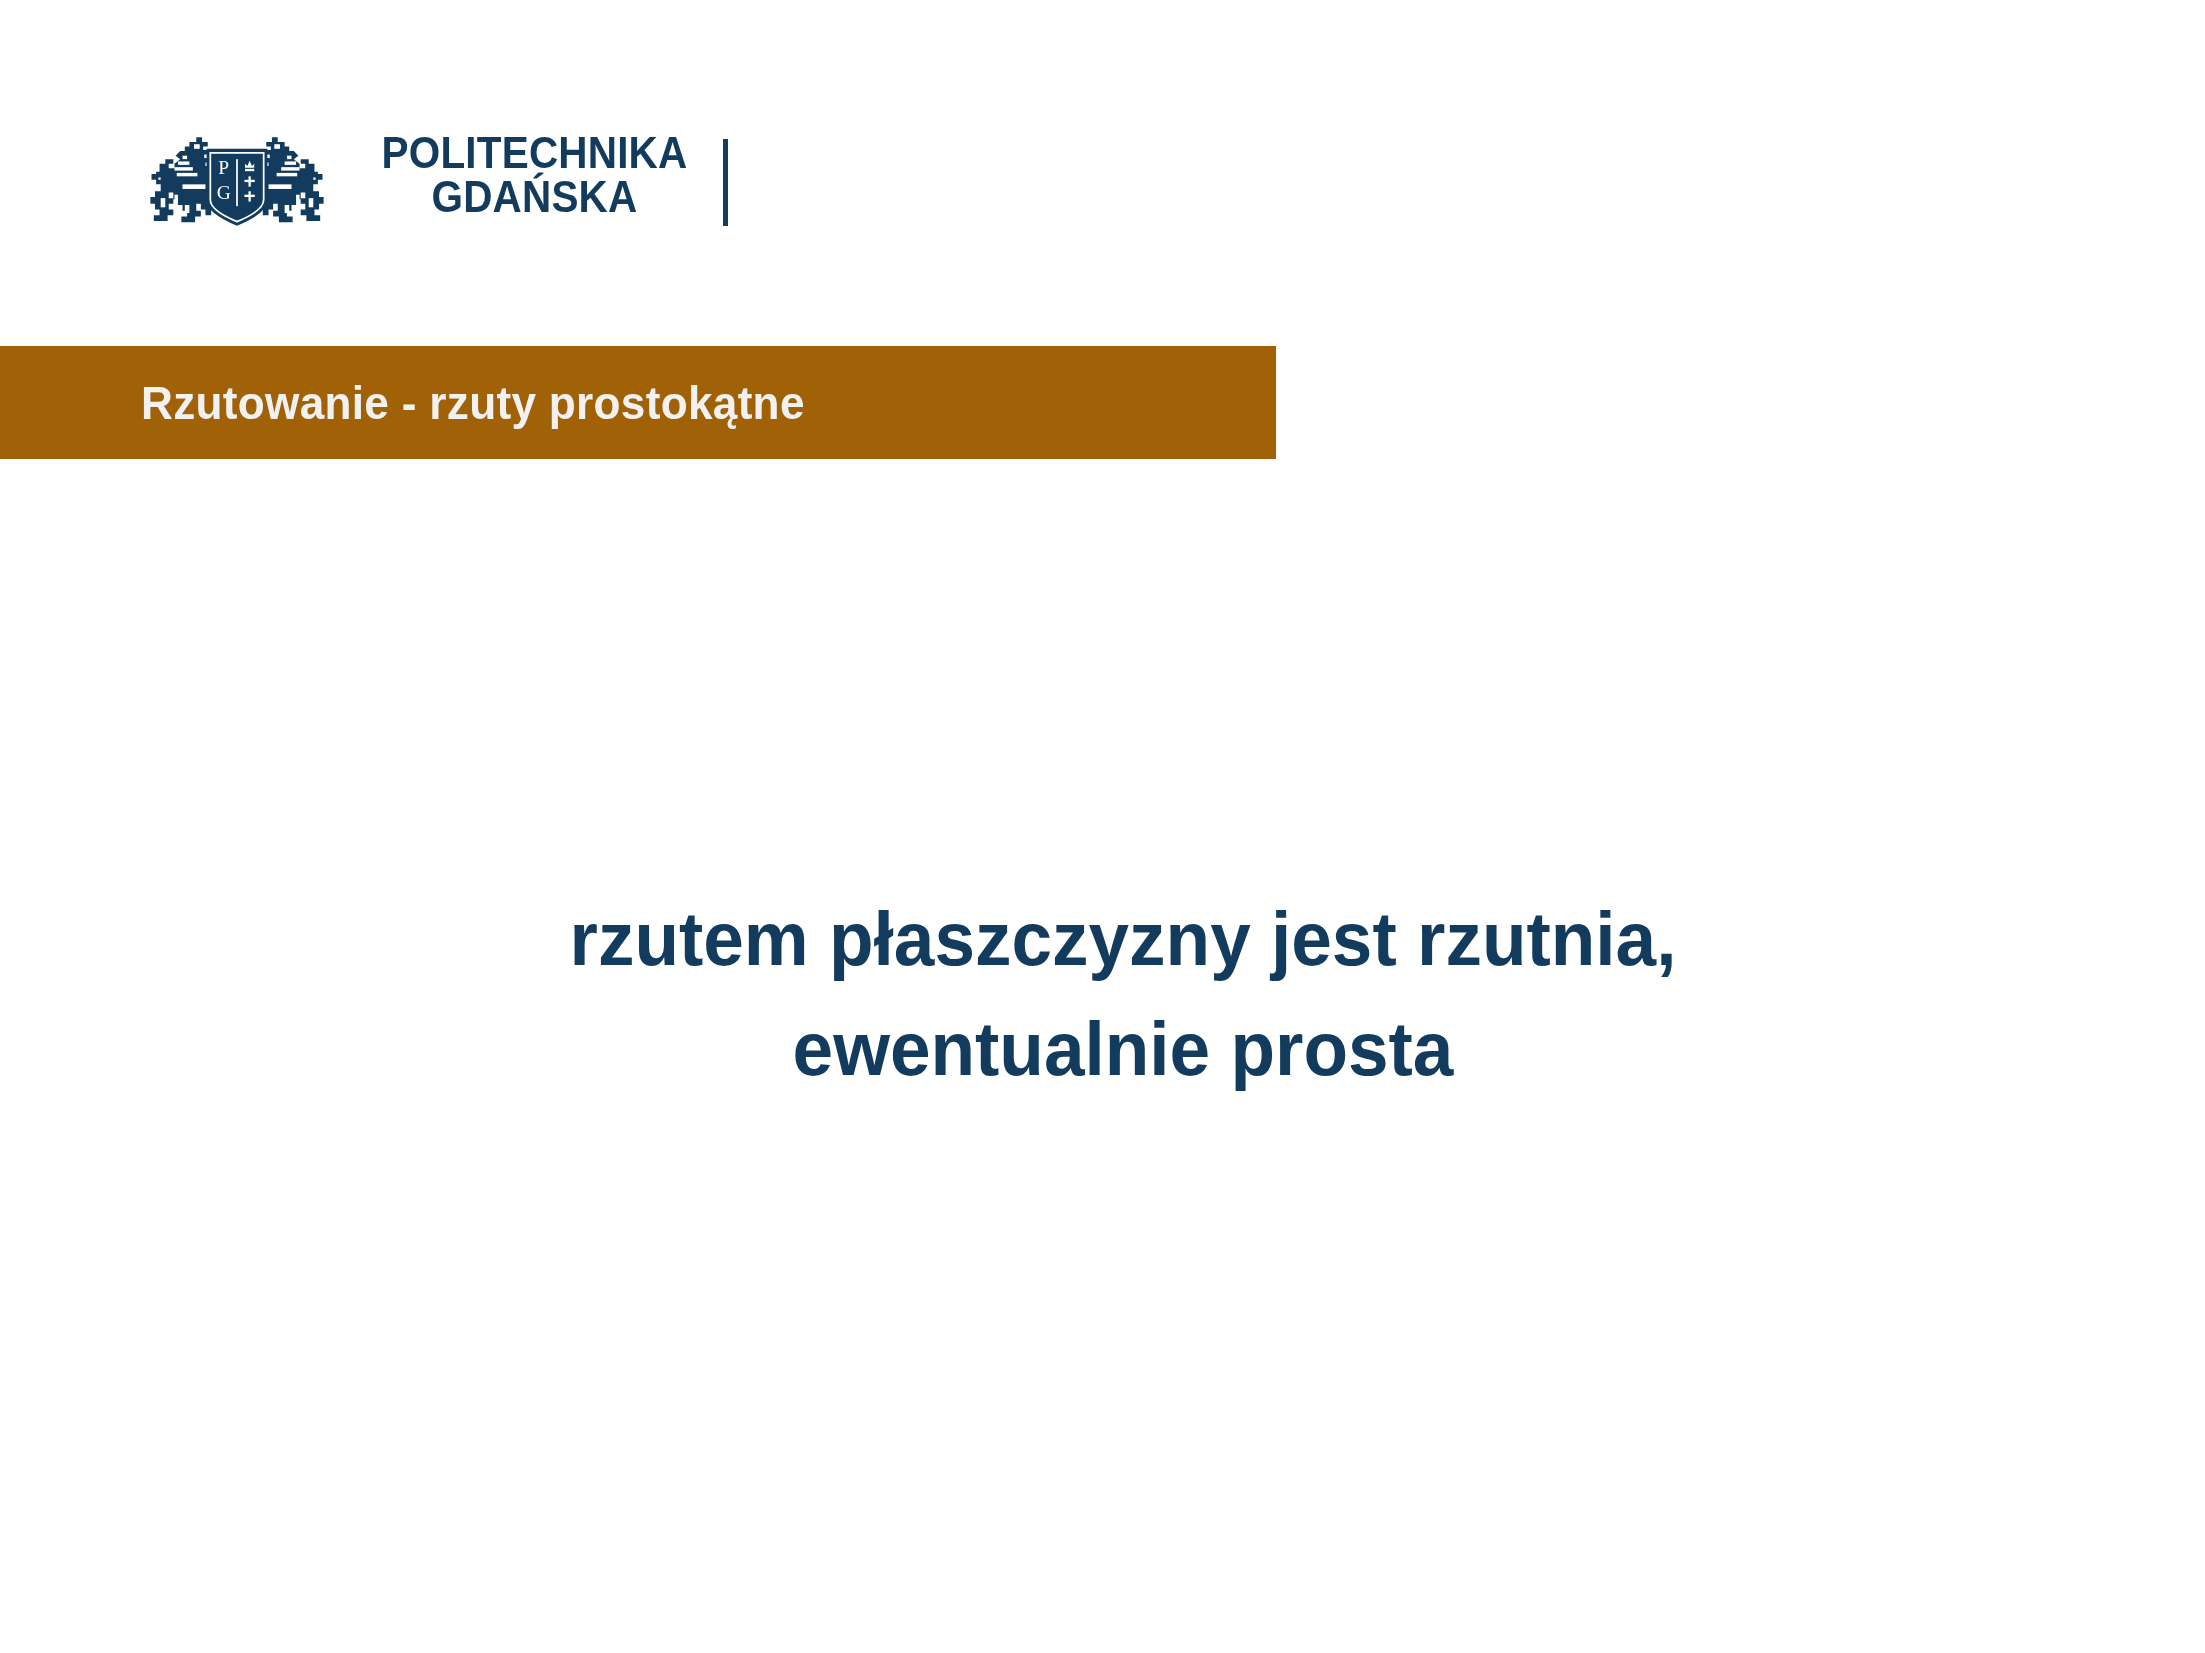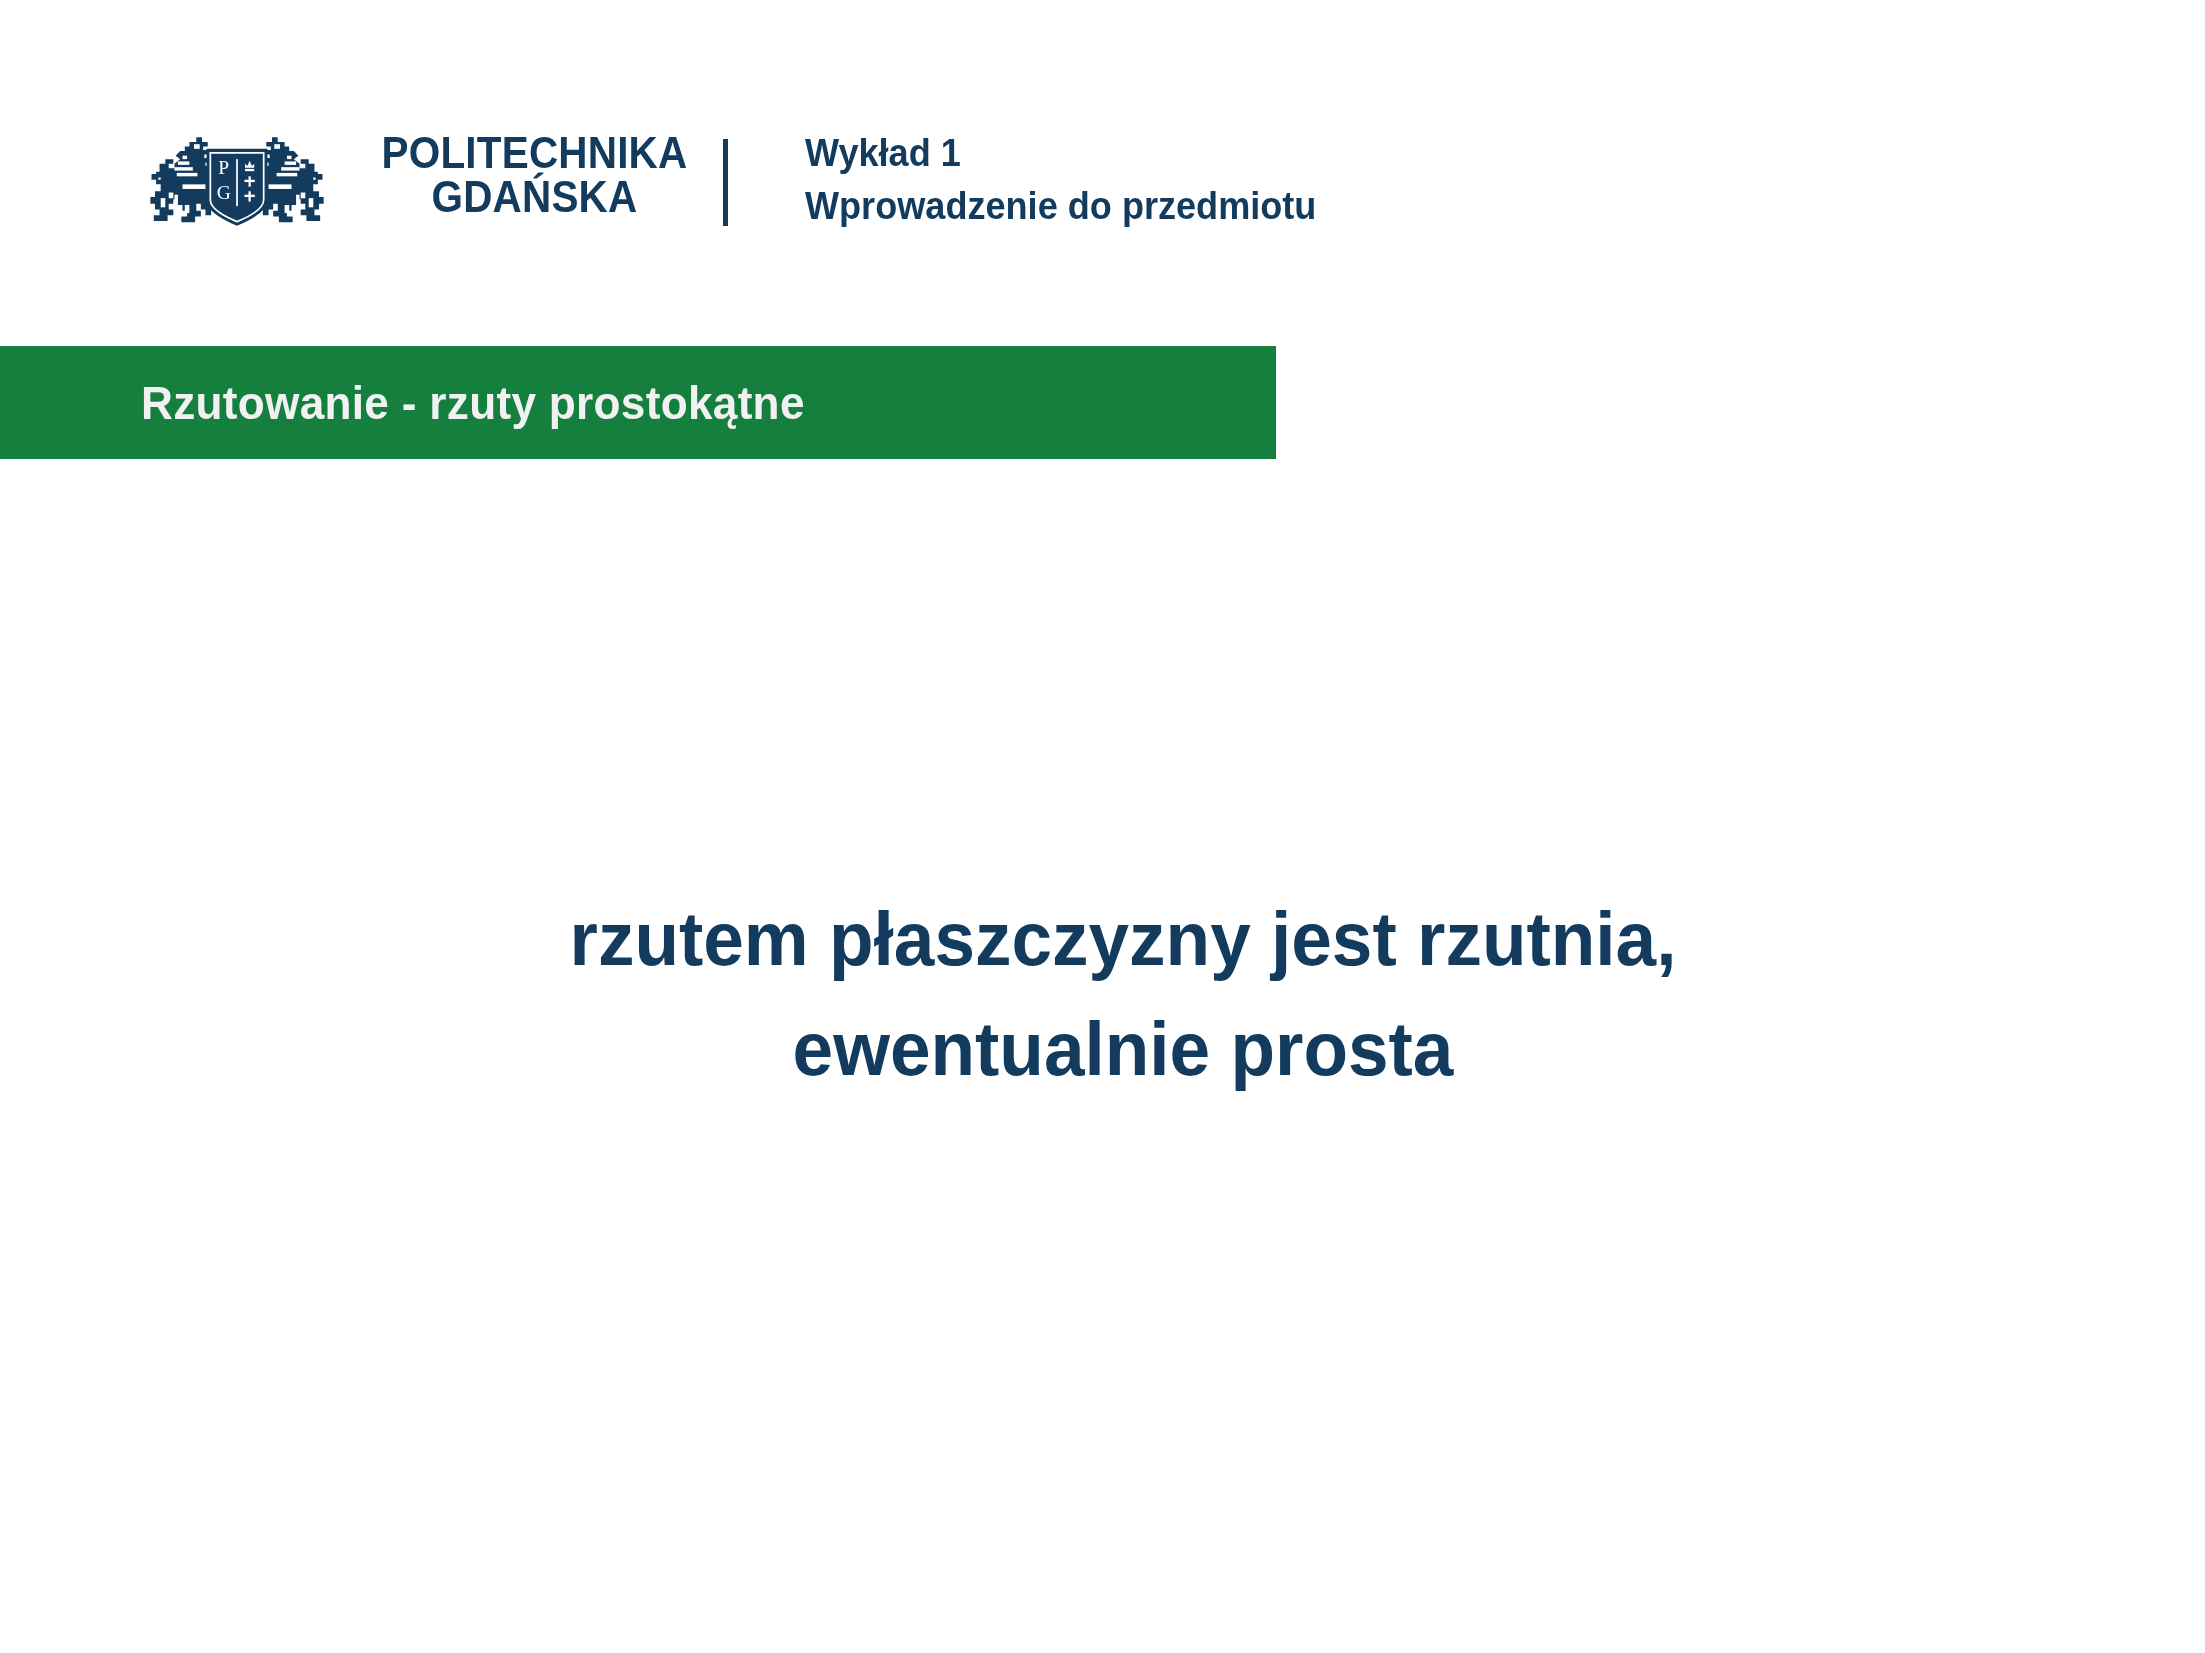--- a/index.html
+++ b/index.html
@@ -85,21 +85,21 @@
     transform-origin: left center;
   }
 
   
   #title-band {
     position: absolute;
     left: 0;
     top: 346px;
     width: 1276px;
     height: 113px;
-    background: #15803d;
+    background: #a16207;
   }
   #title-band-label {
     position: absolute;
     left: 141px;
     top: 0;
     height: 113px;
     display: flex;
     align-items: center;
     color: #F1F1F1;
     font-family: "Liberation Sans Narrow", "Liberation Sans", sans-serif;
@@ -218,24 +218,20 @@
     </svg>
   </div>
 
   <div id="brand-wordmark">
     <span class="wm-line">POLITECHNIKA</span>
     <span class="wm-line">GDAŃSKA</span>
   </div>
 
   <div id="header-divider"></div>
 
-  <div id="lecture-block">
-    <span class="lec-line">Wykład 1</span>
-    <span class="lec-line">Wprowadzenie do przedmiotu</span>
-  </div>
 </div>
 
 <div id="title-band">
   <div id="title-band-label">Rzutowanie - rzuty prostokątne</div>
 </div>
 
 <div id="slide-body">
   <div id="body-statement">
     <span class="stmt-line">rzutem płaszczyzny jest rzutnia,</span>
     <span class="stmt-line">ewentualnie prosta</span>

